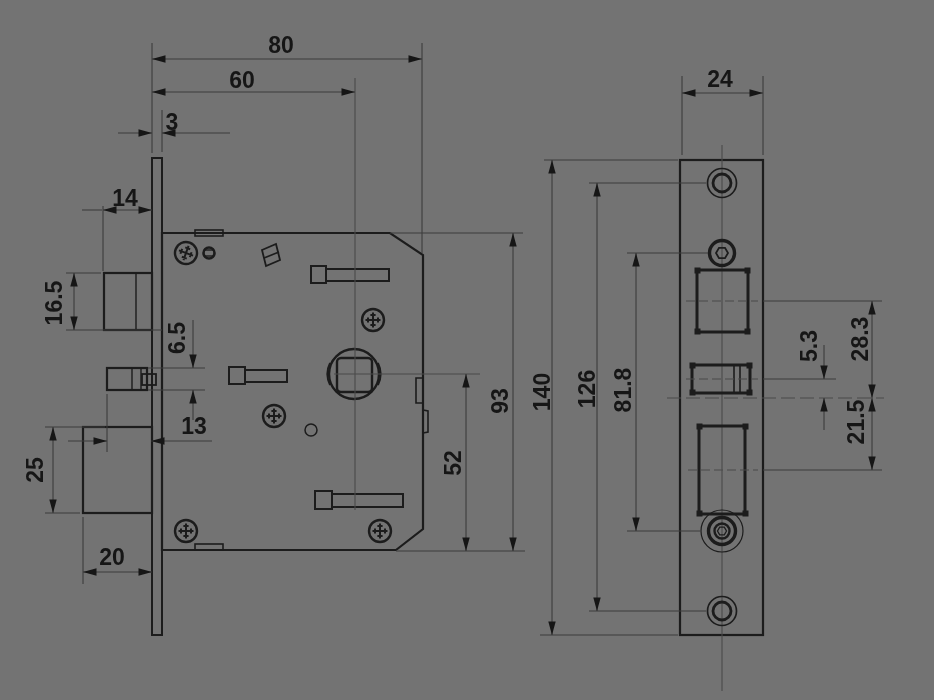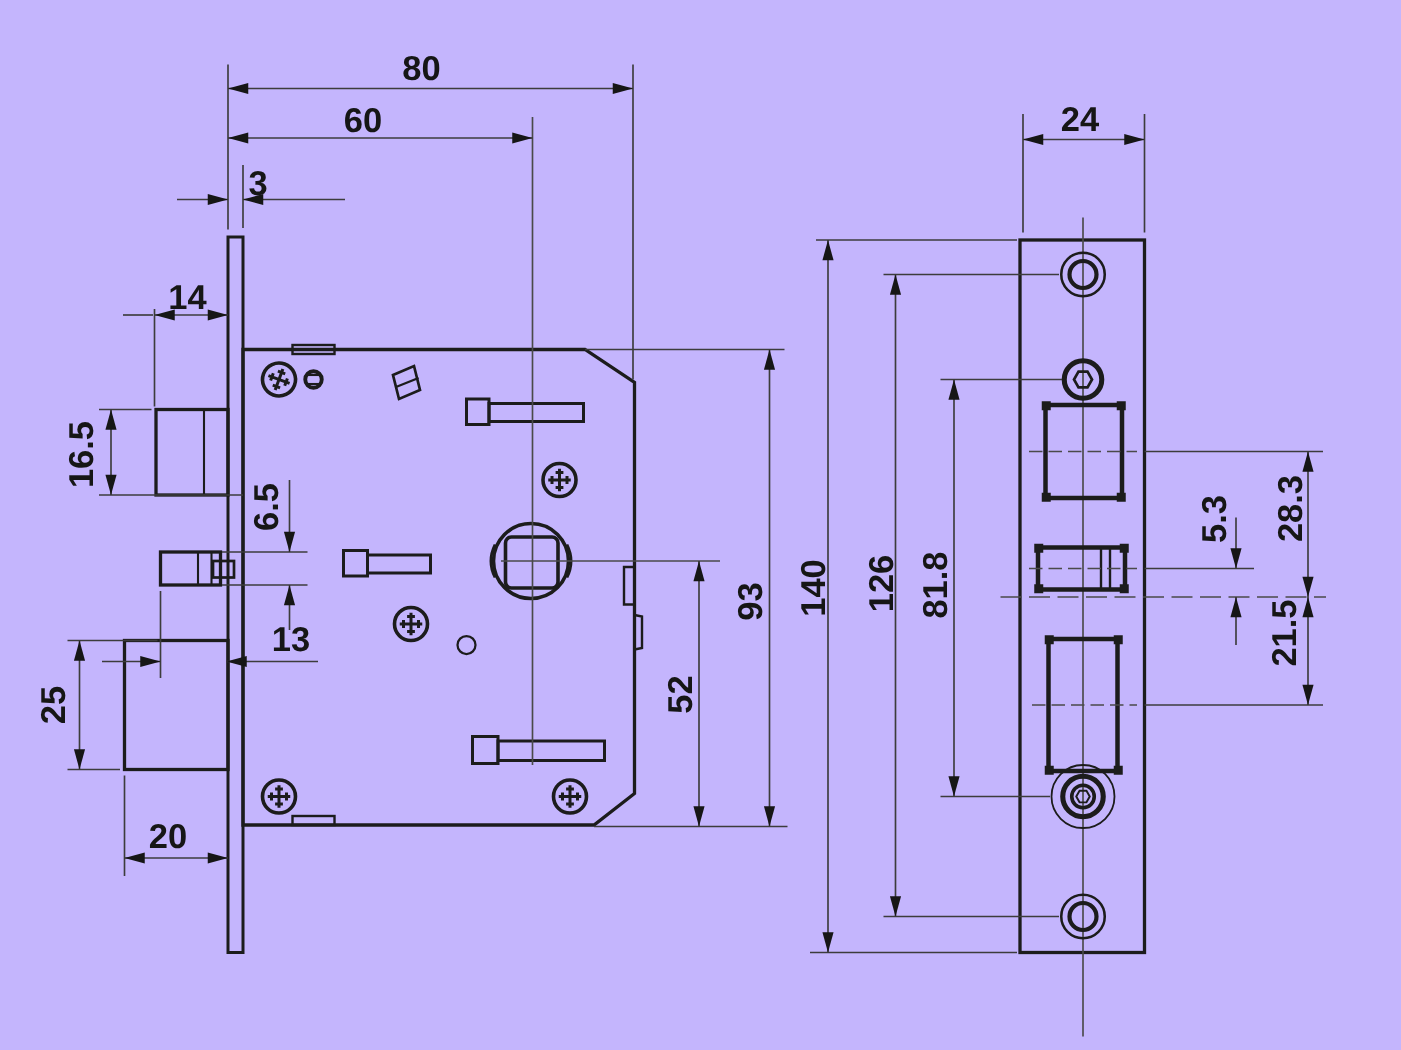--- a/index.html
+++ b/index.html
@@ -1,16 +1,16 @@
 <!DOCTYPE html>
 <html><head>
 <meta charset="utf-8">
 <style>
   html,body{margin:0;padding:0;background:#ffffff;}
-  .stage{position:relative;width:934px;height:700px;background:#c4b5fd;overflow:hidden;}
+  .stage{position:relative;width:934px;height:700px;background:#737373;overflow:hidden;}
   svg{position:absolute;left:0;top:0;}
   svg text{font-family:"Liberation Sans","DejaVu Sans",sans-serif;font-weight:700;font-size:23px;fill:#161616;}
   .geo{stroke:#1c1c1c;fill:none;}
   .dim{stroke:#3c3c3c;stroke-width:1.1;fill:none;}
   .cl{stroke:#4a4a4a;stroke-width:1.1;fill:none;}
   .dot{fill:#1c1c1c;stroke:none;}
 </style>
 </head>
 <body>
 

